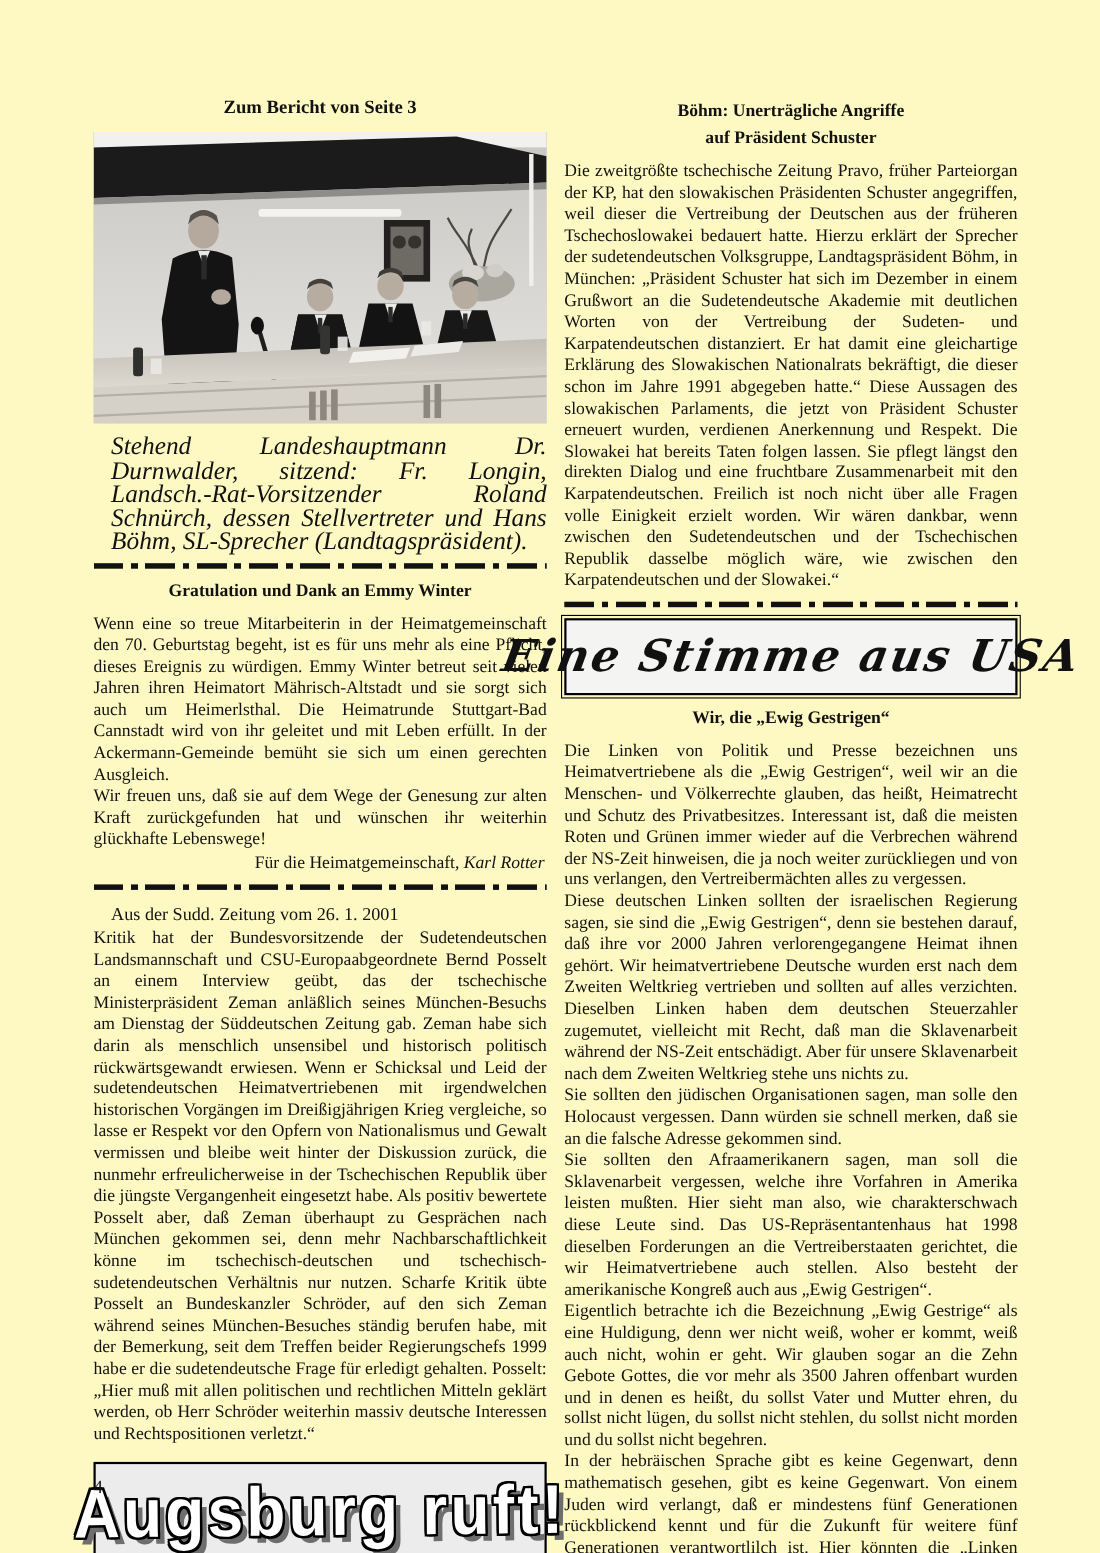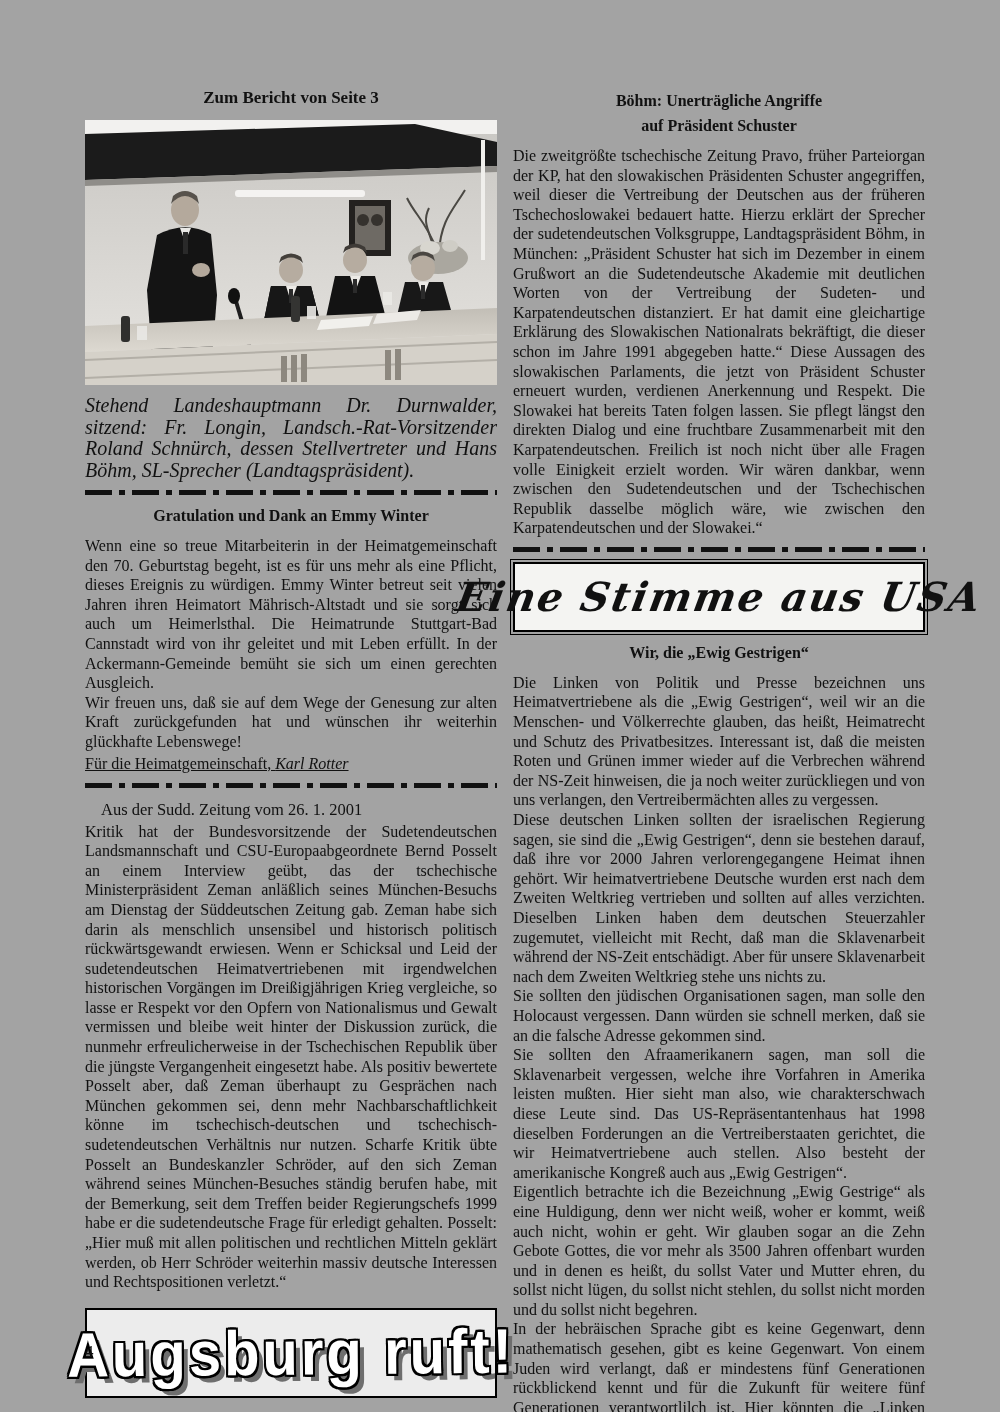--- a/index.html
+++ b/index.html
@@ -1,52 +1,52 @@
 <!DOCTYPE html>
 <html><head>
 <meta charset="utf-8">
 <style>
   html,body{margin:0;padding:0;background:#ffffff;}
   .page{
     position:relative;
     width:1000px;height:1412px;
-    background:#a3a3a3;
+    background:#fef9c3;
     font-family:"Liberation Serif", serif;
     color:#111;
     overflow:hidden;
   }
   .col{position:absolute;top:88px;width:412px;}
   .col-left{left:85px;}
   .col-right{left:513px;}
 
   .kicker{
     text-align:center;font-weight:bold;font-size:17px;margin:0 0 12px 0;
   }
   .photo-wrap{width:412px;height:265px;overflow:hidden;background:#cfcdc9;}
   .caption{
-    font-style:italic;font-size:20px;line-height:21.5px;text-align:justify;
-    margin:10px 0 6px 0;
+    font-style:italic;font-size:23px;line-height:21.5px;text-align:justify;
+    margin:10px 0 6px 16px;
   }
   .divider{
     height:5px;margin:9px 0 7px 0;
     background:repeating-linear-gradient(to right,
       #111 0px,#111 27px,
       transparent 27px,transparent 34px,
       #111 34px,#111 40px,
       transparent 40px,transparent 47px);
   }
   h2.article-title{
     font-size:16px;font-weight:bold;text-align:center;margin:8px 0 8px 0;line-height:25px;
   }
   .body-text{
     font-size:16px;line-height:19.6px;text-align:justify;margin:0;
   }
   .body-text + .body-text{margin-top:0;}
   .signoff{
-    font-size:16px;line-height:20px;text-align:left;margin:2px 2px 0 0;text-decoration:underline;
+    font-size:16px;line-height:20px;text-align:right;margin:2px 2px 0 0;
   }
   .signoff i{font-style:italic;}
   .source-line{font-size:16.5px;margin:12px 0 2px 16px;}
   .banner-box{
     border:2px solid #000;background:#ececec;
     margin-top:16px;height:86px;
     display:flex;align-items:center;justify-content:center;
   }
   .banner-augsburg{
     font-family:"Liberation Sans", sans-serif;

